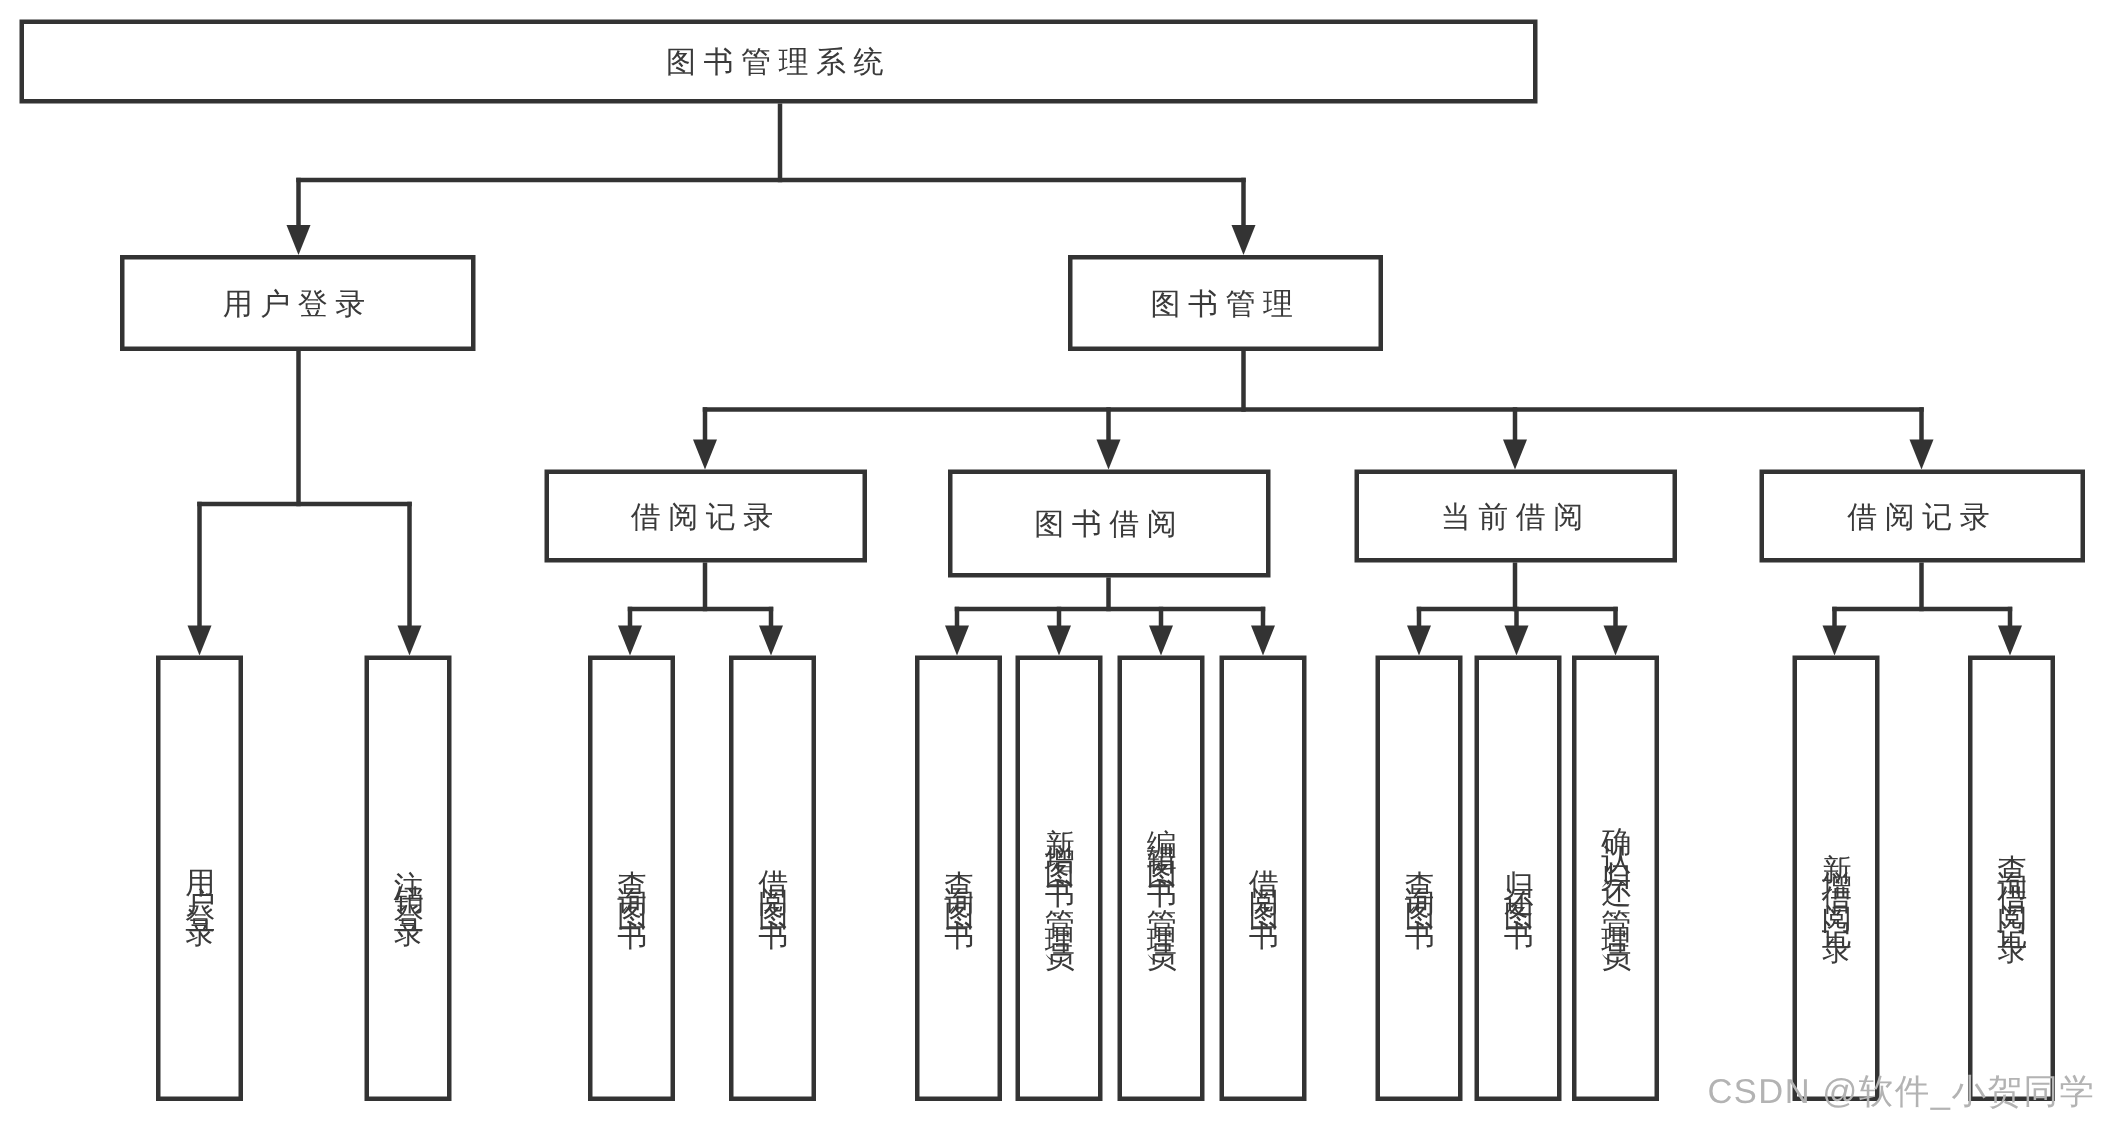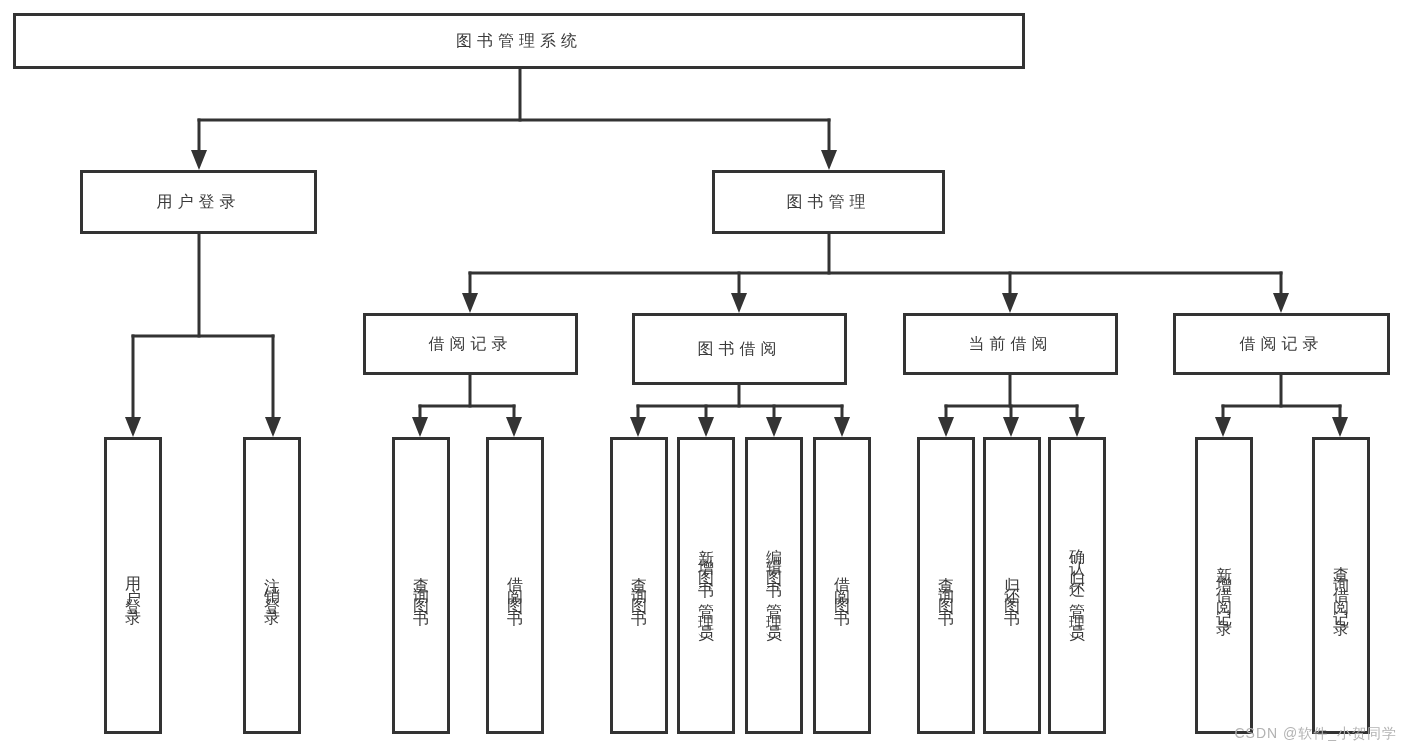--- a/index.html
+++ b/index.html
@@ -16,38 +16,38 @@
   .edges polygon { fill: var(--line, #333333); }
   .node {
     position: absolute;
     box-sizing: border-box;
     background: var(--box-bg, #ffffff);
     border: 3px solid var(--line, #333333);
     color: var(--text, #3a3a3a);
     display: flex;
     align-items: center;
     justify-content: center;
-    font-size: 16px;
+    font-size: 20px;
     letter-spacing: 5px;
     white-space: nowrap;
   }
   .leaf {
     writing-mode: vertical-rl;
     letter-spacing: 11px;
     white-space: normal;
     line-height: 1;
     width: 58px;
     top: 437px;
     height: 297px;
   }
   .watermark {
     position: absolute;
     right: 8px;
     bottom: 4px;
-    font-size: 14px;
+    font-size: 23px;
     letter-spacing: 1px;
     color: var(--watermark, #b3b3b3);
     z-index: 5;
   }
 </style>
 </head>
 <body>
 
 <div id="canvas">
 
@@ -123,21 +123,21 @@
       <line x1="1223" y1="406" x2="1223" y2="419"></line>
       <polygon points="1215,417 1231,417 1223,437"></polygon>
       <line x1="1340" y1="406" x2="1340" y2="419"></line>
       <polygon points="1332,417 1348,417 1340,437"></polygon>
     </g>
   </svg>
 
   <div class="node" style="left:13px; top:13px; width:1012px; height:56px;">图书管理系统</div>
 
   <div class="node" style="left:80px; top:170px; width:237px; height:64px;">用户登录</div>
-  <div class="node" style="left:712px; top:170px; width:233px; height:64px;font-family:Liberation Serif, serif;">图书管理</div>
+  <div class="node" style="left:712px; top:170px; width:210px; height:64px;font-family:Liberation Serif, serif;">图书管理</div>
 
   <div class="node" style="left:363px; top:313px; width:215px; height:62px;">借阅记录</div>
   <div class="node" style="left:632px; top:313px; width:215px; height:72px;">图书借阅</div>
   <div class="node" style="left:1173px; top:313px; width:217px; height:62px;">借阅记录</div>
   <div class="node" style="left:903px; top:313px; width:215px; height:62px;">当前借阅</div>
 
   <div class="node leaf" style="left:104px;">用户登录</div>
   <div class="node leaf" style="left:243px;">注销登录</div>
 
   <div class="node leaf" style="left:392px;">查询图书</div>

